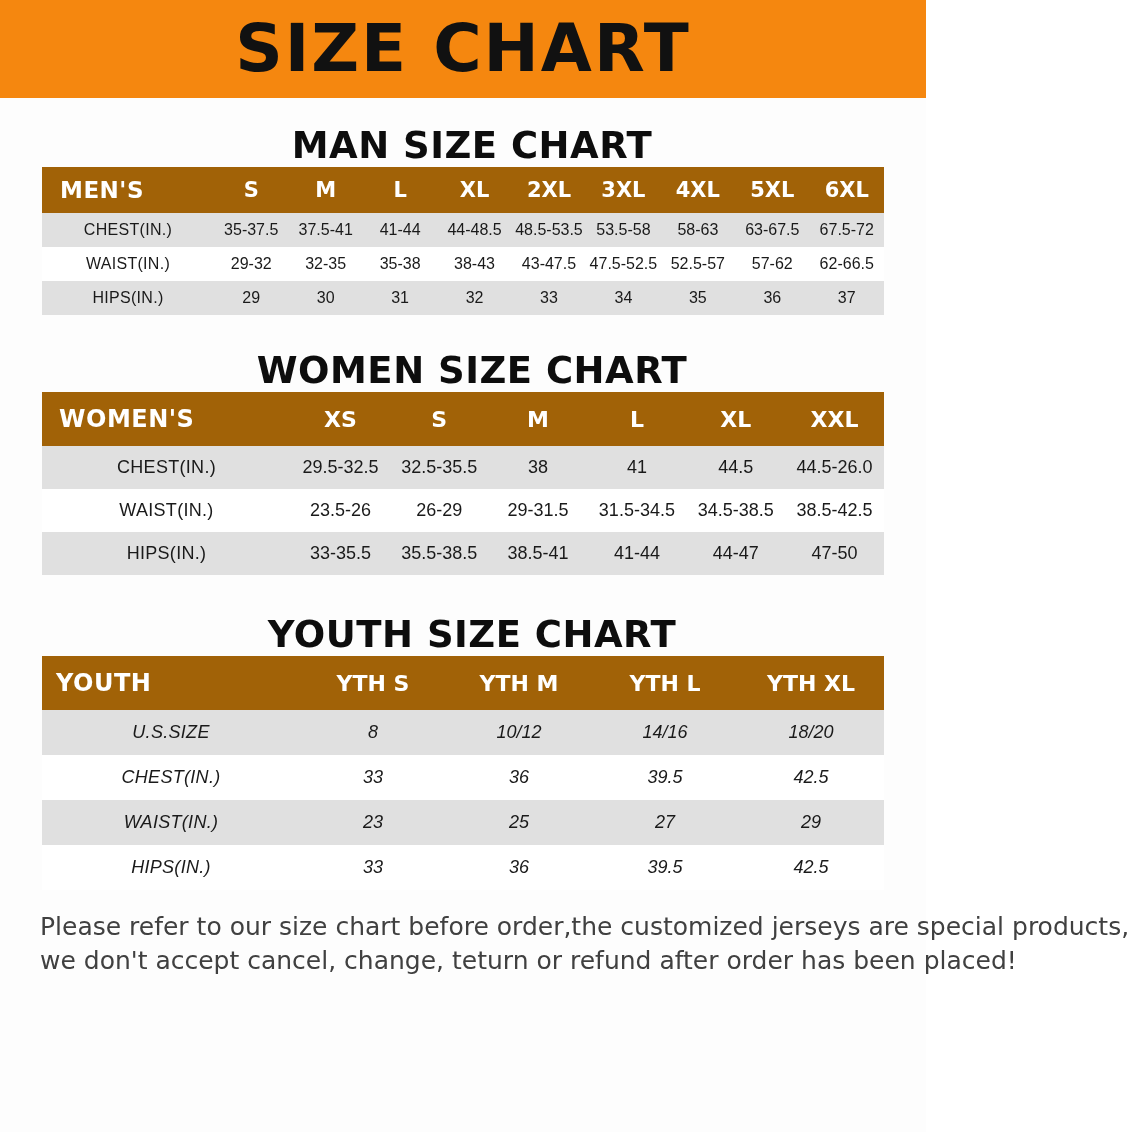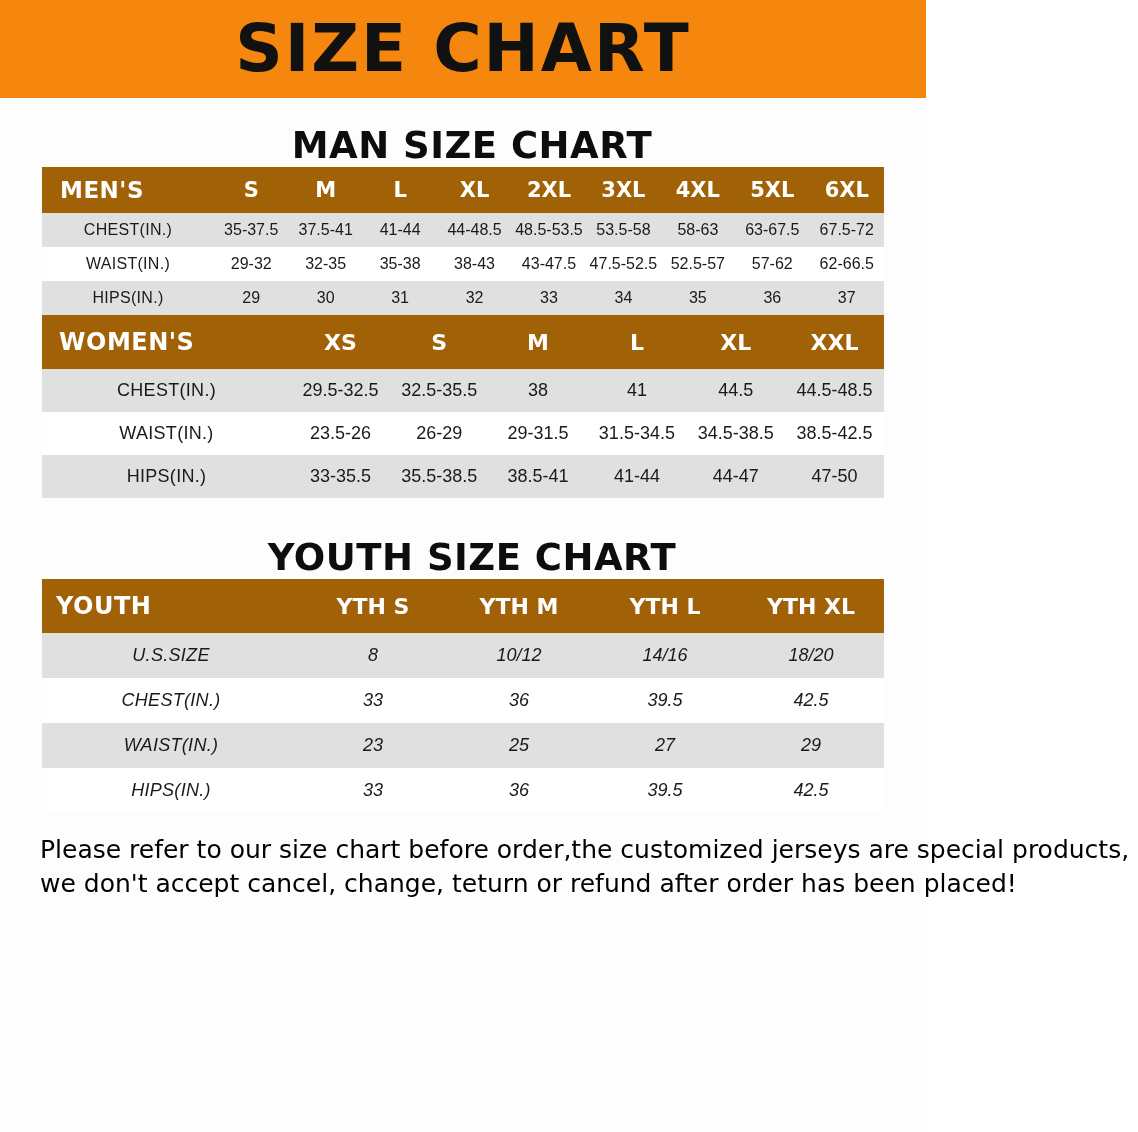--- a/index.html
+++ b/index.html
@@ -105,21 +105,21 @@
 
   
   #youth-table thead th { font-size: 22px; padding: 13px 14px; }
   #youth-table thead th.rowhead { width: 230px; font-size: 24px; }
   #youth-table tbody td { font-size: 18px; padding: 12px 2px; font-style: italic; }
   #youth-table tbody td.rowlabel { font-size: 18px; }
 
   
   .note {
     margin: 20px 40px 0 40px;
-    color: #000000;
+    color: #404040;
     font-family: "DejaVu Sans", sans-serif;
     font-size: 25px;
     line-height: 1.35;
     text-align: center;
   }
   .note div { white-space: nowrap; }
 </style>
 </head>
 <body>
 
@@ -180,20 +180,21 @@
           <td>33</td>
           <td>34</td>
           <td>35</td>
           <td>36</td>
           <td>37</td>
         </tr>
       </tbody>
     </table>
   </div>
 
+  <div class="section-title women-title">WOMEN SIZE CHART</div>
   <div class="table-wrap">
     <table id="women-table">
       <thead>
         <tr>
           <th class="rowhead">WOMEN'S</th>
           <th>XS</th>
           <th>S</th>
           <th>M</th>
           <th>L</th>
           <th>XL</th>
@@ -201,21 +202,21 @@
         </tr>
       </thead>
       <tbody>
         <tr class="shade">
           <td class="rowlabel">CHEST(IN.)</td>
           <td>29.5-32.5</td>
           <td>32.5-35.5</td>
           <td>38</td>
           <td>41</td>
           <td>44.5</td>
-          <td>44.5-48.5</td>
+          <td>44.5-26.0</td>
         </tr>
         <tr class="plain">
           <td class="rowlabel">WAIST(IN.)</td>
           <td>23.5-26</td>
           <td>26-29</td>
           <td>29-31.5</td>
           <td>31.5-34.5</td>
           <td>34.5-38.5</td>
           <td>38.5-42.5</td>
         </tr>

